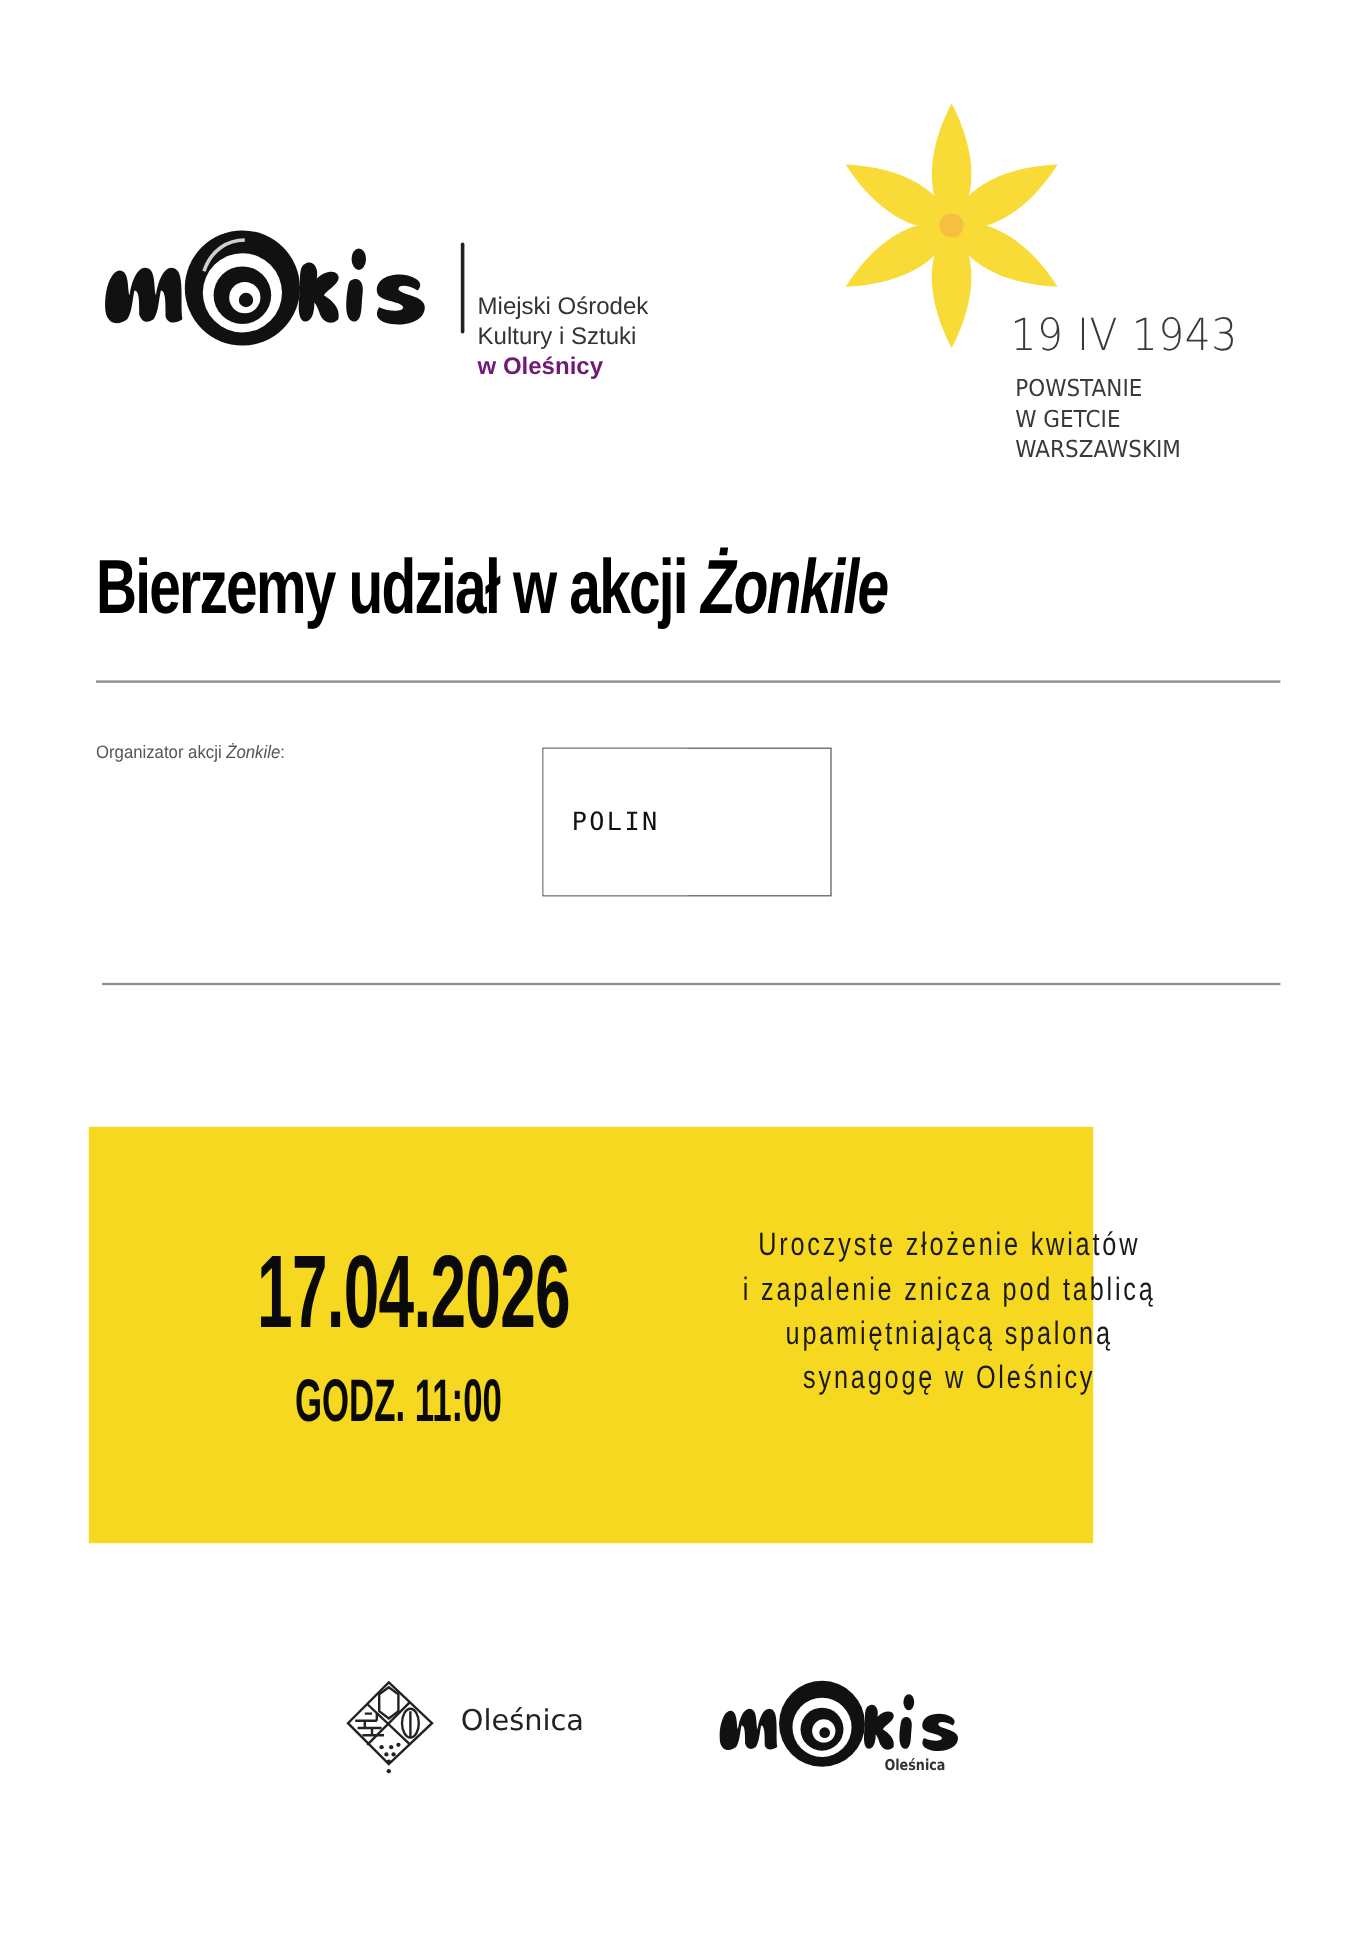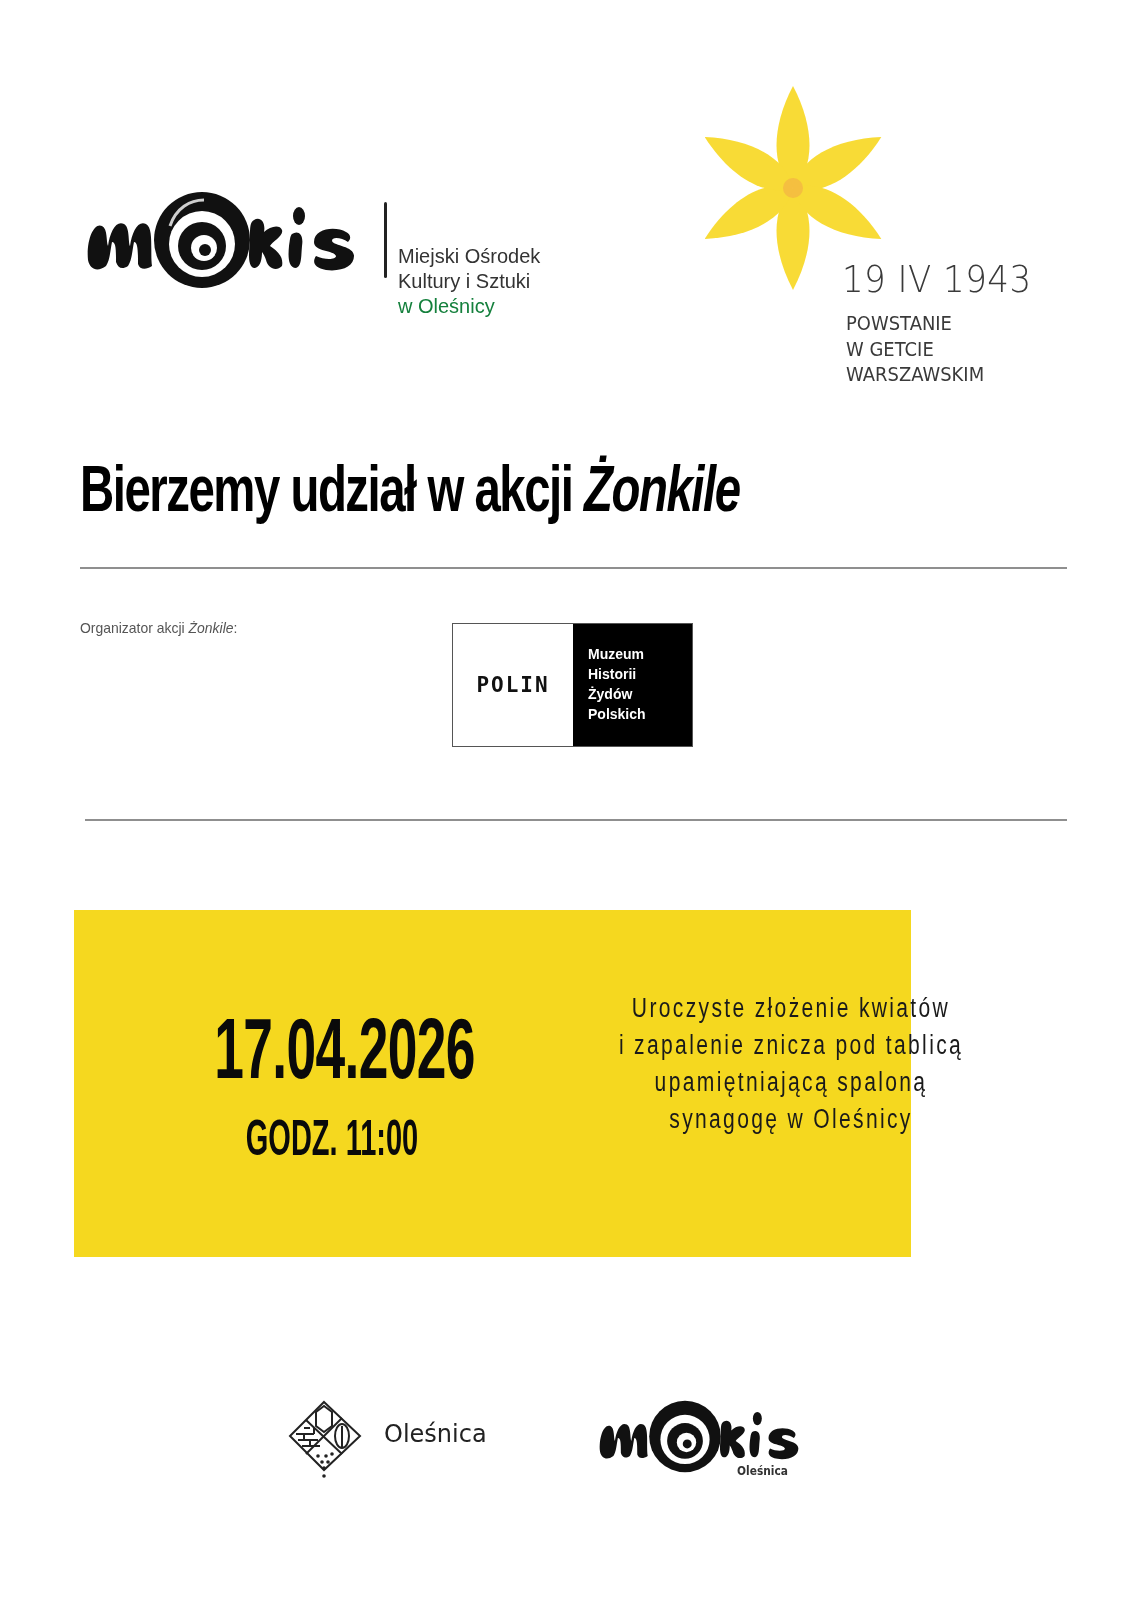--- a/index.html
+++ b/index.html
@@ -4,46 +4,46 @@
 <style>
   html, body { margin:0; padding:0; background:#ffffff; }
   body { width:1140px; height:1613px; position:relative; overflow:hidden; font-family:"Liberation Sans", sans-serif; color:#111; }
   .abs { position:absolute; }
 
   
   #mokis-logo { left:84px; top:186px; width:480px; height:104px; }
   #mokis-logo svg { position:absolute; left:0; top:0; }
   #mokis-divider { position:absolute; left:300px; top:16px; width:3px; height:76px; background:#222; border-radius:2px; }
   #mokis-text { position:absolute; left:314px; top:14px; font-size:20px; line-height:25px; color:#333;margin-top:44px; }
-  #mokis-text .b { font-weight:normal; color:#15803d; }
+  #mokis-text .b { font-weight:bold; color:#701a75; }
 
   
   #daffodil { left:705px; top:82px; width:200px; height:212px; }
   #anniv-date { left:842px; top:258px; font-size:37px; color:#3a3a3a; letter-spacing:0.5px; font-family:"DejaVu Sans", sans-serif; font-weight:300; transform:scaleX(0.92); transform-origin:left; }
   #anniv-lines { left:846px; top:311px; font-size:19.5px; line-height:25.5px; color:#3a3a3a; font-family:"DejaVu Sans", sans-serif; transform:scaleX(0.92); transform-origin:left; }
 
   
   #title { left:80px; top:452px; font-size:64px; font-weight:bold; color:#000; letter-spacing:-2px; font-family:"Liberation Sans", sans-serif; transform:scaleX(0.74); transform-origin:left; white-space:nowrap; }
   #title i { font-style:italic; }
 
   .divider { position:absolute; height:2px; background:#8f8f8f; }
   #divider-1 { left:80px; top:567px; width:987px; }
   #divider-2 { left:85px; top:819px; width:982px; }
 
   #organizer-label { left:80px; top:619px; font-size:15px; color:#555; transform:scaleX(0.93); transform-origin:left; white-space:nowrap; }
   #organizer-label i { font-style:italic; }
 
   
   #polin-logo { left:452px; top:623px; width:241px; height:124px; border:1.5px solid #555; box-sizing:border-box; display:flex; }
   #polin-left { width:120px; background:#fff; display:flex; align-items:center; justify-content:center; }
-  #polin-word { font-family:"DejaVu Sans Mono", monospace; font-weight:bold; font-size:21px; letter-spacing:2px; color:#111; }
+  #polin-word { font-family:"DejaVu Sans Mono", monospace; font-weight:normal; font-size:21px; letter-spacing:2px; color:#111; }
   #polin-right { flex:1; background:#000; color:#fff; padding:20px 0 0 15px; font-size:14px; font-weight:bold; line-height:20px; }
 
   
-  #event-box { left:74px; top:910px; width:837px; height:347px; background:#f5d81f; }
+  #event-box { left:74px; top:939px; width:837px; height:347px; background:#f5d81f; }
   #event-date { position:absolute; left:68px; top:88px; width:380px; text-align:center; font-size:86px; font-weight:bold; color:#0a0a0a; font-family:"Liberation Sans", sans-serif; transform:scaleX(0.62); transform-origin:center; letter-spacing:-1px; line-height:100px; }
   #event-time { position:absolute; left:68px; top:198px; width:380px; text-align:center; font-size:50px; font-weight:bold; color:#0a0a0a; transform:scaleX(0.58); transform-origin:center; line-height:60px; }
   #event-desc { position:absolute; left:482px; top:80px; width:470px; text-align:center; font-size:27px; line-height:37px; color:#1a1a1a; letter-spacing:3px; font-family:"Liberation Sans", sans-serif; transform:scaleX(0.78); transform-origin:center; }
 
   
   #olesnica-logo { left:288px; top:1398px; width:220px; height:82px; }
   #olesnica-word { position:absolute; left:96px; top:22px; font-size:24px; color:#222; font-family:"DejaVu Sans", sans-serif; }
   #mokis-footer { left:597px; top:1395px; width:220px; height:90px; }
   #mokis-footer-sub { position:absolute; left:140px; top:68px; font-size:12.5px; color:#333; font-weight:bold; font-family:"DejaVu Sans", sans-serif; transform:scaleX(0.85); transform-origin:left; }
 </style>
@@ -104,26 +104,20 @@
 <div id="title" class="abs"><span>Bierzemy udział w akcji </span><i>Żonkile</i></div>
 
 <div id="divider-1" class="divider"></div>
 
 <div id="organizer-label" class="abs"><span>Organizator akcji </span><i>Żonkile</i><span>:</span></div>
 
 <div id="polin-logo" class="abs">
   <div id="polin-left">
     <span id="polin-word">POLIN</span>
   </div>
-  <div id="polin-right">
-    <div>Muzeum</div>
-    <div>Historii</div>
-    <div>Żydów</div>
-    <div>Polskich</div>
-  </div>
 </div>
 
 <div id="divider-2" class="divider"></div>
 
 <div id="event-box" class="abs">
   <div id="event-date">17.04.2026</div>
   <div id="event-time">GODZ. 11:00</div>
   <div id="event-desc">
     <div>Uroczyste złożenie kwiatów</div>
     <div>i zapalenie znicza pod tablicą</div>

